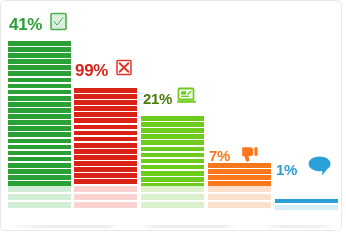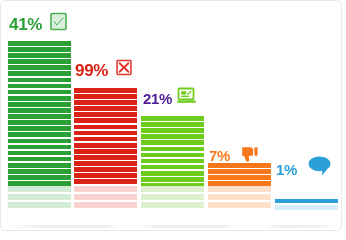--- a/index.html
+++ b/index.html
@@ -150,21 +150,21 @@
     <div class="bar-group" style="left:140px; width:63px; height:94px;">
       <div class="bar-base" style="bottom:0; height:24px;
                   background: repeating-linear-gradient(to bottom,
                     #ddf0cd 0px, #ddf0cd 6px,
                     #ffffff 6px, #ffffff 8px);"></div>
       <div class="bar-fill" style="bottom:24px; height:70px;
                   background: repeating-linear-gradient(to bottom,
                     #6ecc1c 0px, #6ecc1c 4.6px,
                     #ffffff 4.6px, #ffffff 6.1px);"></div>
     </div>
-    <div class="bar-label small" style="left:142px; top:87px; color:#4c1d95;">
+    <div class="bar-label small" style="left:142px; top:87px; color:#4d7c0f;">
       <span class="pct-text">21%</span>
       <span class="label-icon" style="margin-left:1px;">
         <svg width="20" height="18" viewBox="0 0 20 18">
           <rect x="1.5" y="1.5" width="15" height="11" rx="1" fill="#ffffff" stroke="#6ecc1c" stroke-width="1.8"></rect>
           <rect x="4.2" y="4.2" width="5" height="3.4" fill="#6ecc1c"></rect>
           <rect x="4.2" y="8.6" width="8" height="1.5" fill="#6ecc1c"></rect>
           <path d="M10.5 7.4 L14.2 3.9" stroke="#6ecc1c" stroke-width="1.4"></path>
           <rect x="0" y="13.6" width="19" height="2.2" rx="1" fill="#6ecc1c"></rect>
         </svg>
       </span>

